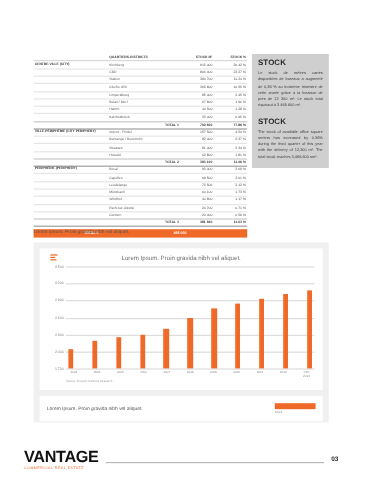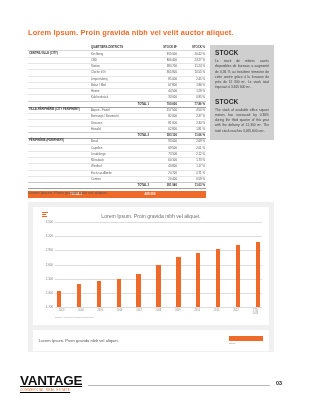--- a/index.html
+++ b/index.html
@@ -89,32 +89,31 @@
     margin-top:5px;background:#ffffff;height:21px;display:flex;align-items:center;
     justify-content:space-between;padding:0 6px;box-sizing:border-box;
   }
   .chart-footer .cap{font-size:4.1px;color:#555;}
   .legend-box{text-align:center;}
   .legend-box .swatch{width:34px;height:5.5px;background:#ef6a28;}
   .legend-box .lbl{font-size:2.5px;color:#8a8a8a;margin-top:.8px;text-align:left;}
 
   
   .footer{position:absolute;left:20px;top:374px;width:262px;display:flex;align-items:center;}
-  .logo{line-height:1;text-decoration:underline;}
+  .logo{line-height:1;}
   .logo .w{font-size:13.5px;font-weight:bold;letter-spacing:-.02em;color:#111;}
   .logo .s{font-size:2.9px;letter-spacing:.17em;color:#ef6a28;margin-top:1px;}
   .rule{flex:1;height:.5px;background:#b9b9b9;margin:0 6px 0 6px;position:relative;top:3px;}
   .pageno{font-size:5.4px;font-weight:bold;color:#222;}
 </style>
 </head>
 <body>
 
 <div class="page">
 
-  <div class="headline">Lorem Ipsum. Proin gravida nibh vel velit auctor aliquet.</div>
 
   <div class="table-wrap">
     <table class="t">
       <colgroup>
           <col class="c1">
           <col class="c2">
           <col>
           <col>
         </colgroup>
       <thead>

